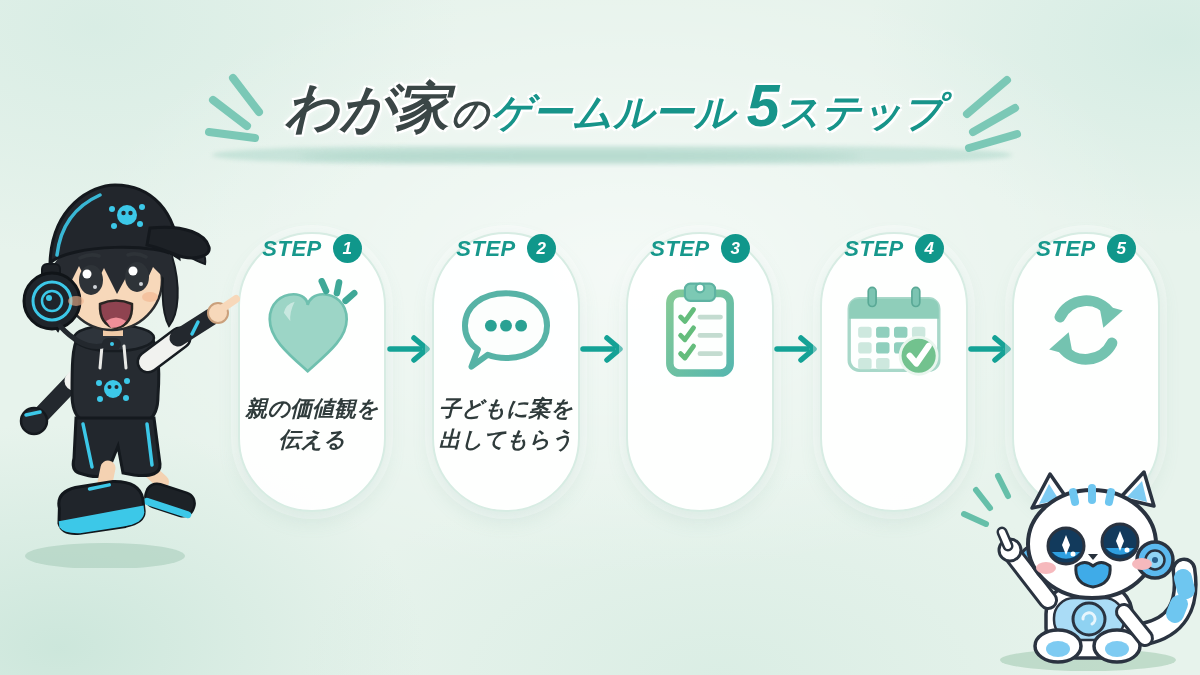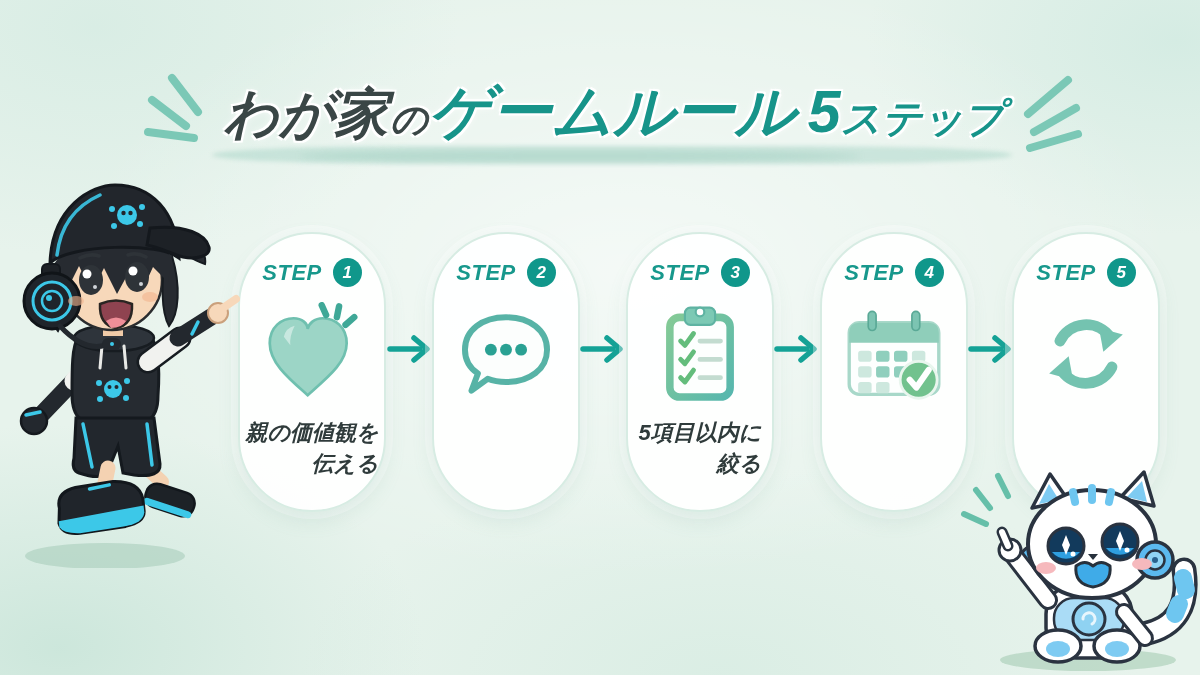--- a/index.html
+++ b/index.html
@@ -16,39 +16,39 @@
     font-style: italic;
   }
   
   .title-row{position:absolute;top:72px;left:0;width:100%;display:flex;justify-content:center;align-items:flex-start;transform:translateX(14px);}
   .title-text{display:flex;align-items:baseline;white-space:nowrap;
     text-shadow:-2px -2px 0 #fff,2px -2px 0 #fff,-2px 2px 0 #fff,2px 2px 0 #fff,0 0 8px rgba(255,255,255,.9);}
   .t-dark{color:#3a4646;font-weight:800;}
   .t-teal{color:#17948a;font-weight:800;}
   .t-main{font-size:54px;}
   .t-particle{font-size:37px;padding:0 2px;}
-  .t-highlight{font-size:60px;}
+  .t-highlight{font-size:40px;}
   .t-number{font-size:59px;margin-left:12px;}
   .t-suffix{font-size:40px;}
   .title-marks{margin:0 10px;}
   .underline-swoosh{position:absolute;top:146px;left:212px;width:800px;height:18px;
     background:rgba(148,203,186,.38);border-radius:50%/100%;filter:blur(2px);}
   .underline-swoosh2{position:absolute;top:150px;left:300px;width:560px;height:12px;
     background:rgba(128,192,174,.28);border-radius:50%;filter:blur(3px);}
   
   .step-card{position:absolute;top:232px;width:148px;height:280px;
     background:rgba(255,255,255,.93);border:2px solid #d7ece3;border-radius:80px;
     box-shadow:0 8px 20px rgba(110,165,148,.16),0 0 0 7px rgba(255,255,255,.35);
     display:flex;flex-direction:column;align-items:center;box-sizing:border-box;}
-  .step-badge{display:flex;align-items:center;justify-content:center;gap:11px;margin-top:24px;}
+  .step-badge{display:flex;align-items:center;justify-content:center;gap:11px;}
   .step-badge .lbl{color:#17988c;font-weight:800;font-size:22px;letter-spacing:.5px;}
   .step-badge .num{width:29px;height:29px;border-radius:50%;background:#10978b;color:#fff;
     font-weight:800;font-size:17px;display:flex;align-items:center;justify-content:center;}
   .icon-box{height:126px;display:flex;align-items:center;justify-content:center;margin-top:4px;}
-  .caption{margin:0;font-size:22px;font-weight:700;color:#2f3b3b;text-align:right;line-height:1.42;}
+  .caption{margin:0;font-size:22px;font-weight:700;color:#2f3b3b;text-align:center;line-height:1.42;}
   .arrow{position:absolute;top:334px;width:44px;height:30px;}
   
   .boy{position:absolute;left:0;top:168px;width:240px;height:400px;}
   .cat{position:absolute;left:952px;top:462px;width:248px;height:213px;}
 </style>
 </head>
 <body>
 
 <div class="stage">
 
@@ -113,20 +113,24 @@
       <span class="num">2</span>
     </div>
     <div class="icon-box">
       <svg width="108" height="104" viewBox="0 0 100 96">
         <path d="M50,14 C72,14 88,26 88,44 C88,62 72,74 50,74 C44,74 38,73 33,71 L18,82 L24,66 C15,60 12,53 12,44 C12,26 28,14 50,14 Z" fill="#fcfefd" stroke="#57b3a6" stroke-width="5.5" stroke-linejoin="round"></path>
         <circle cx="36" cy="44" r="5.5" fill="#2aa193"></circle>
         <circle cx="50" cy="44" r="5.5" fill="#2aa193"></circle>
         <circle cx="64" cy="44" r="5.5" fill="#2aa193"></circle>
       </svg>
     </div>
+    <p class="caption">
+      <span>子どもに案を</span><br>
+      <span>出してもらう</span>
+    </p>
   </section>
 
   <div class="arrow" style="left:580px;">
     <svg width="44" height="30" viewBox="0 0 44 30">
       <line x1="3" y1="15" x2="33" y2="15" stroke="#14a296" stroke-width="5.5" stroke-linecap="round"></line>
       <polyline points="27,4 40,15 27,26" fill="none" stroke="#14a296" stroke-width="5.5" stroke-linecap="round" stroke-linejoin="round"></polyline>
     </svg>
   </div>
 
   <section class="step-card" style="left:626px;">
@@ -150,24 +154,20 @@
           <polyline points="30,57 34,61 42,50"></polyline>
           <polyline points="30,74 34,78 42,67"></polyline>
         </g>
         <g stroke="#c3dcd0" stroke-width="4.5" stroke-linecap="round">
           <line x1="48" y1="40" x2="67" y2="40"></line>
           <line x1="48" y1="57" x2="67" y2="57"></line>
           <line x1="48" y1="74" x2="67" y2="74"></line>
         </g>
       </svg>
     </div>
-    <p class="caption">
-      <span>5項目以内に</span><br>
-      <span>絞る</span>
-    </p>
   </section>
 
   <div class="arrow" style="left:774px;">
     <svg width="44" height="30" viewBox="0 0 44 30">
       <line x1="3" y1="15" x2="33" y2="15" stroke="#14a296" stroke-width="5.5" stroke-linecap="round"></line>
       <polyline points="27,4 40,15 27,26" fill="none" stroke="#14a296" stroke-width="5.5" stroke-linecap="round" stroke-linejoin="round"></polyline>
     </svg>
   </div>
 
   <section class="step-card" style="left:820px;">

